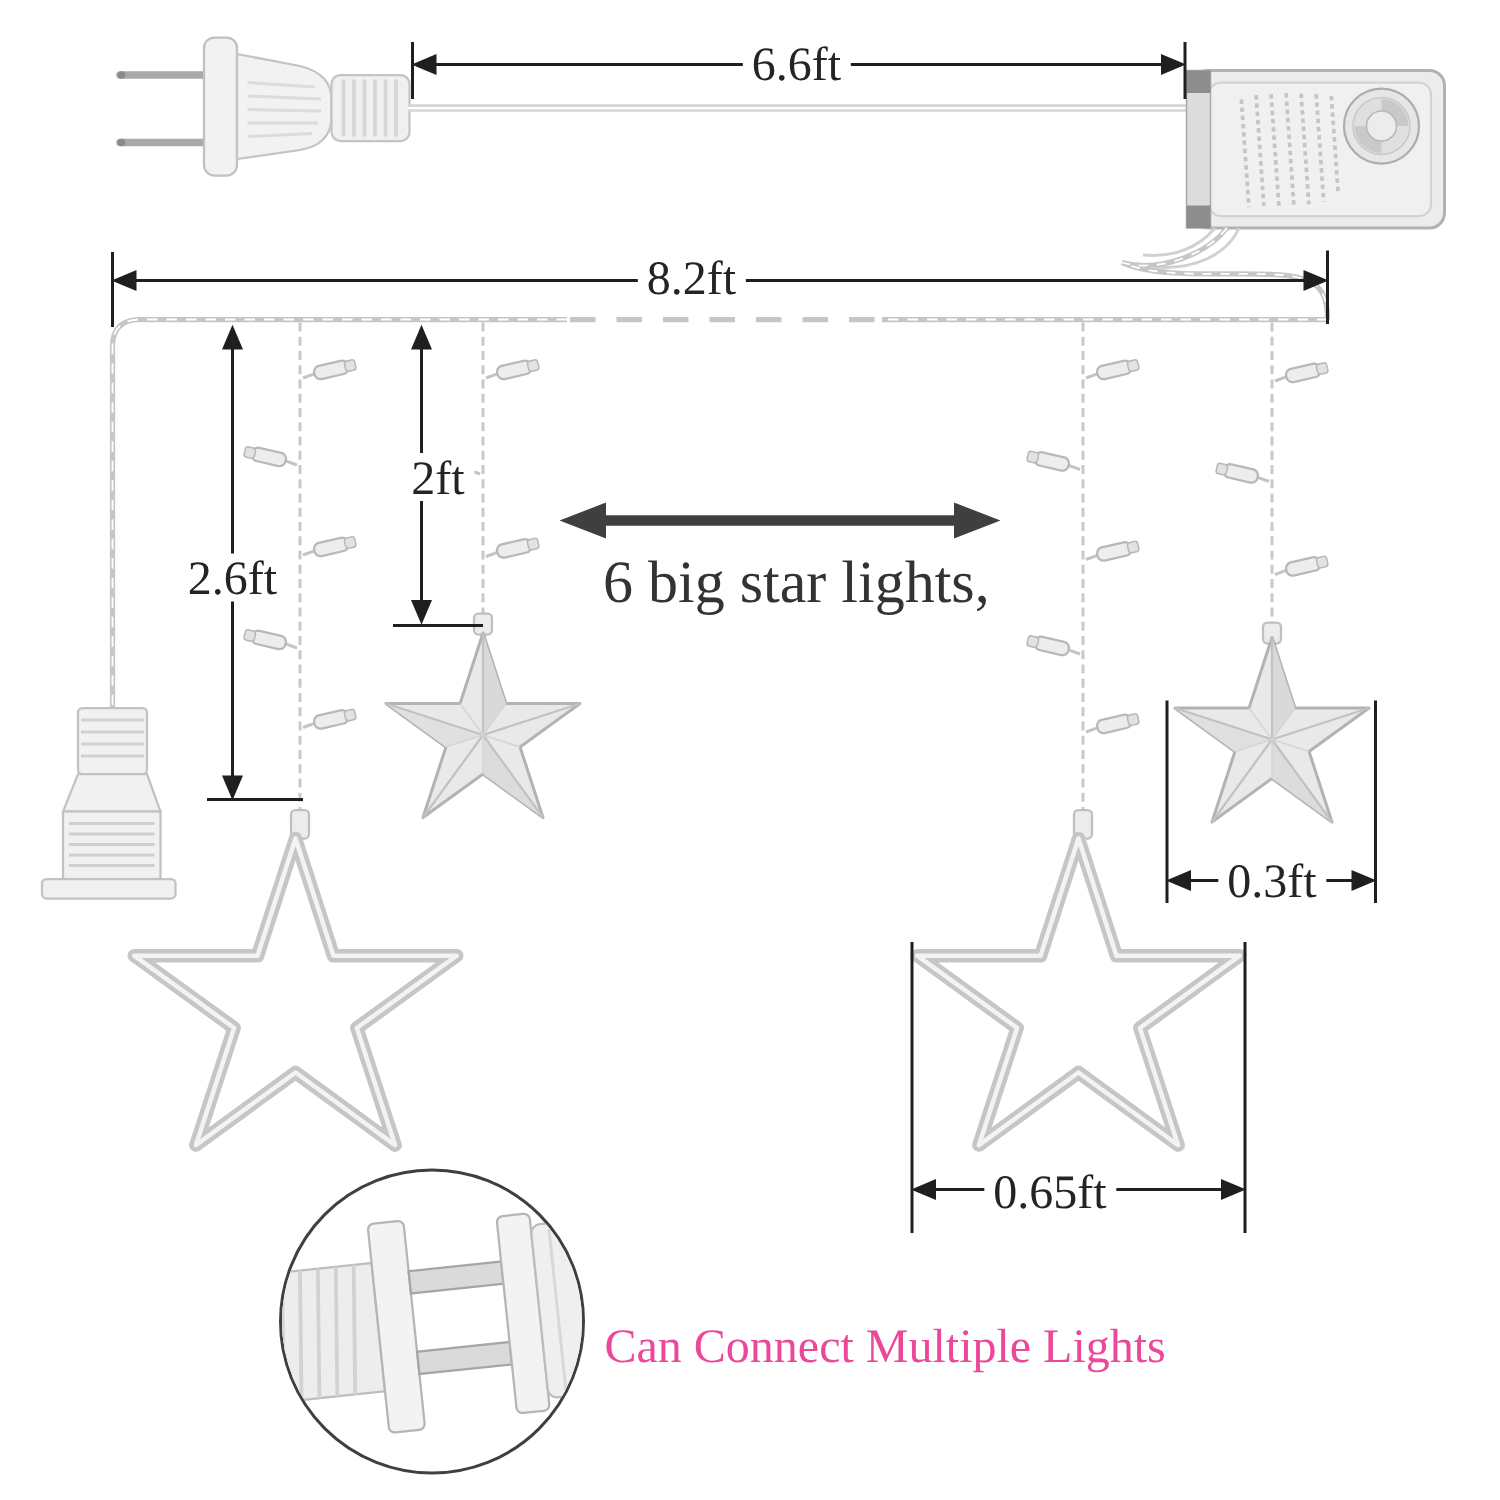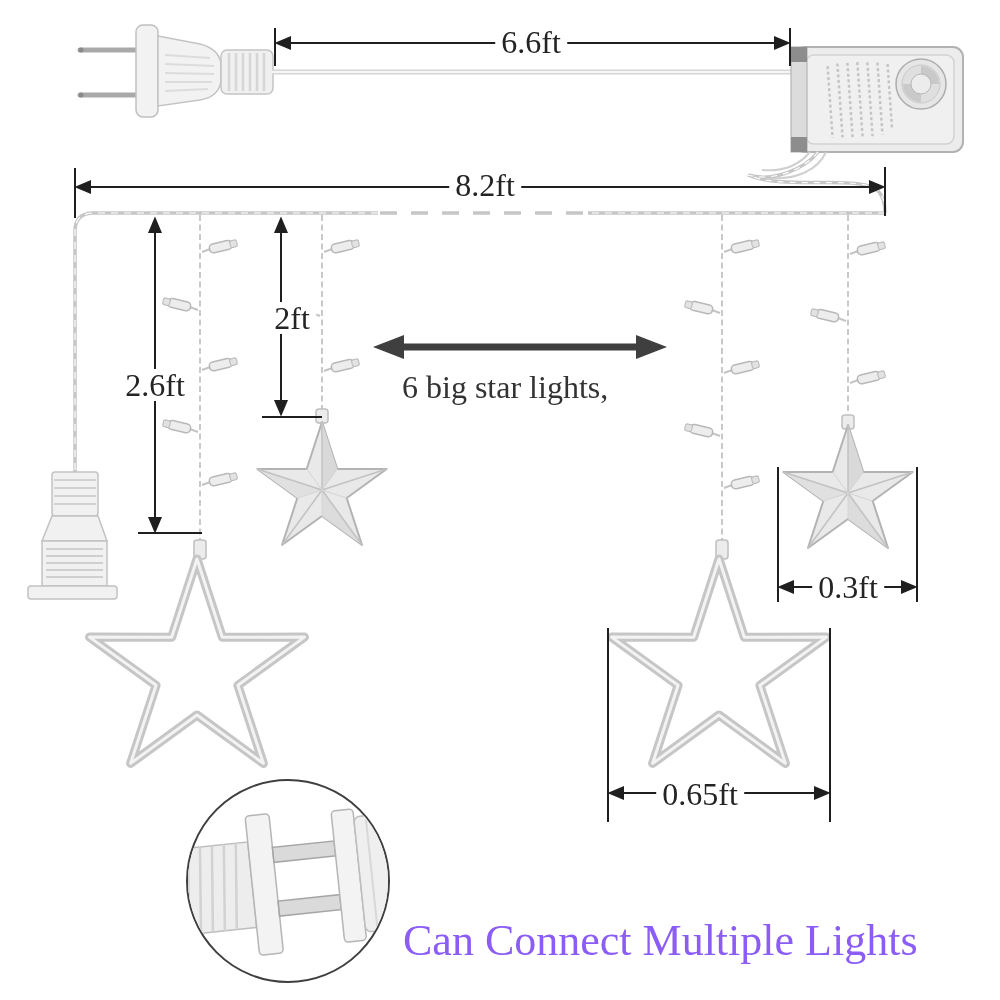--- a/index.html
+++ b/index.html
@@ -1,23 +1,23 @@
 <!DOCTYPE html>
 <html><head>
 <meta charset="utf-8">
 <style>
   html,body{margin:0;padding:0;background:#fff;}
   .canvas{position:relative;width:1000px;height:1000px;background:#ffffff;
           font-family:Liberation Serif, serif;overflow:hidden;}
   .gfx{position:absolute;left:0;top:0;z-index:1;}
   .dim-label{position:absolute;transform:translate(-50%,-50%);background:#ffffff;
              padding:0 6px;font-size:32px;color:#242424;line-height:1;white-space:nowrap;z-index:2;}
-  .desc{position:absolute;left:402px;top:370px;font-size:32px;color:#333333;
+  .desc{position:absolute;left:402px;top:370px;font-size:40px;color:#333333;
         line-height:35px;white-space:nowrap;z-index:2;}
-  .caption{position:absolute;left:403px;top:915px;font-size:44px;color:#8b5cf6;
+  .caption{position:absolute;left:403px;top:879px;font-size:32px;color:#ec4899;
            white-space:nowrap;z-index:2;}
 </style>
 </head>
 <body>
 
 <div class="canvas">
 
 <svg class="gfx" width="1000" height="1000" viewBox="0 0 1000 1000">
   <defs>
     <g id="bulb">
@@ -264,21 +264,21 @@
   </g>
 
   <g fill="#3f3f3f">
     <line x1="384" y1="347" x2="656" y2="347" stroke="#3f3f3f" stroke-width="7"></line>
     <polygon points="667,347 636,335 636,359"></polygon>
     <polygon points="373,347 404,335 404,359"></polygon>
   </g>
 </svg>
 
 <span class="dim-label" style="left:531px;top:42px">6.6ft</span>
-<span class="dim-label" style="left:485px;top:185px">8.2ft</span>
+<span class="dim-label" style="left:461px;top:185px">8.2ft</span>
 <span class="dim-label" style="left:155px;top:385px">2.6ft</span>
 <span class="dim-label" style="left:292px;top:318px">2ft</span>
 <span class="dim-label" style="left:848px;top:587px">0.3ft</span>
 <span class="dim-label" style="left:700px;top:794px">0.65ft</span>
 
 <div class="desc">
   <div>6 big star lights,</div>
 </div>
 
 <div class="caption">Can Connect Multiple Lights</div>

